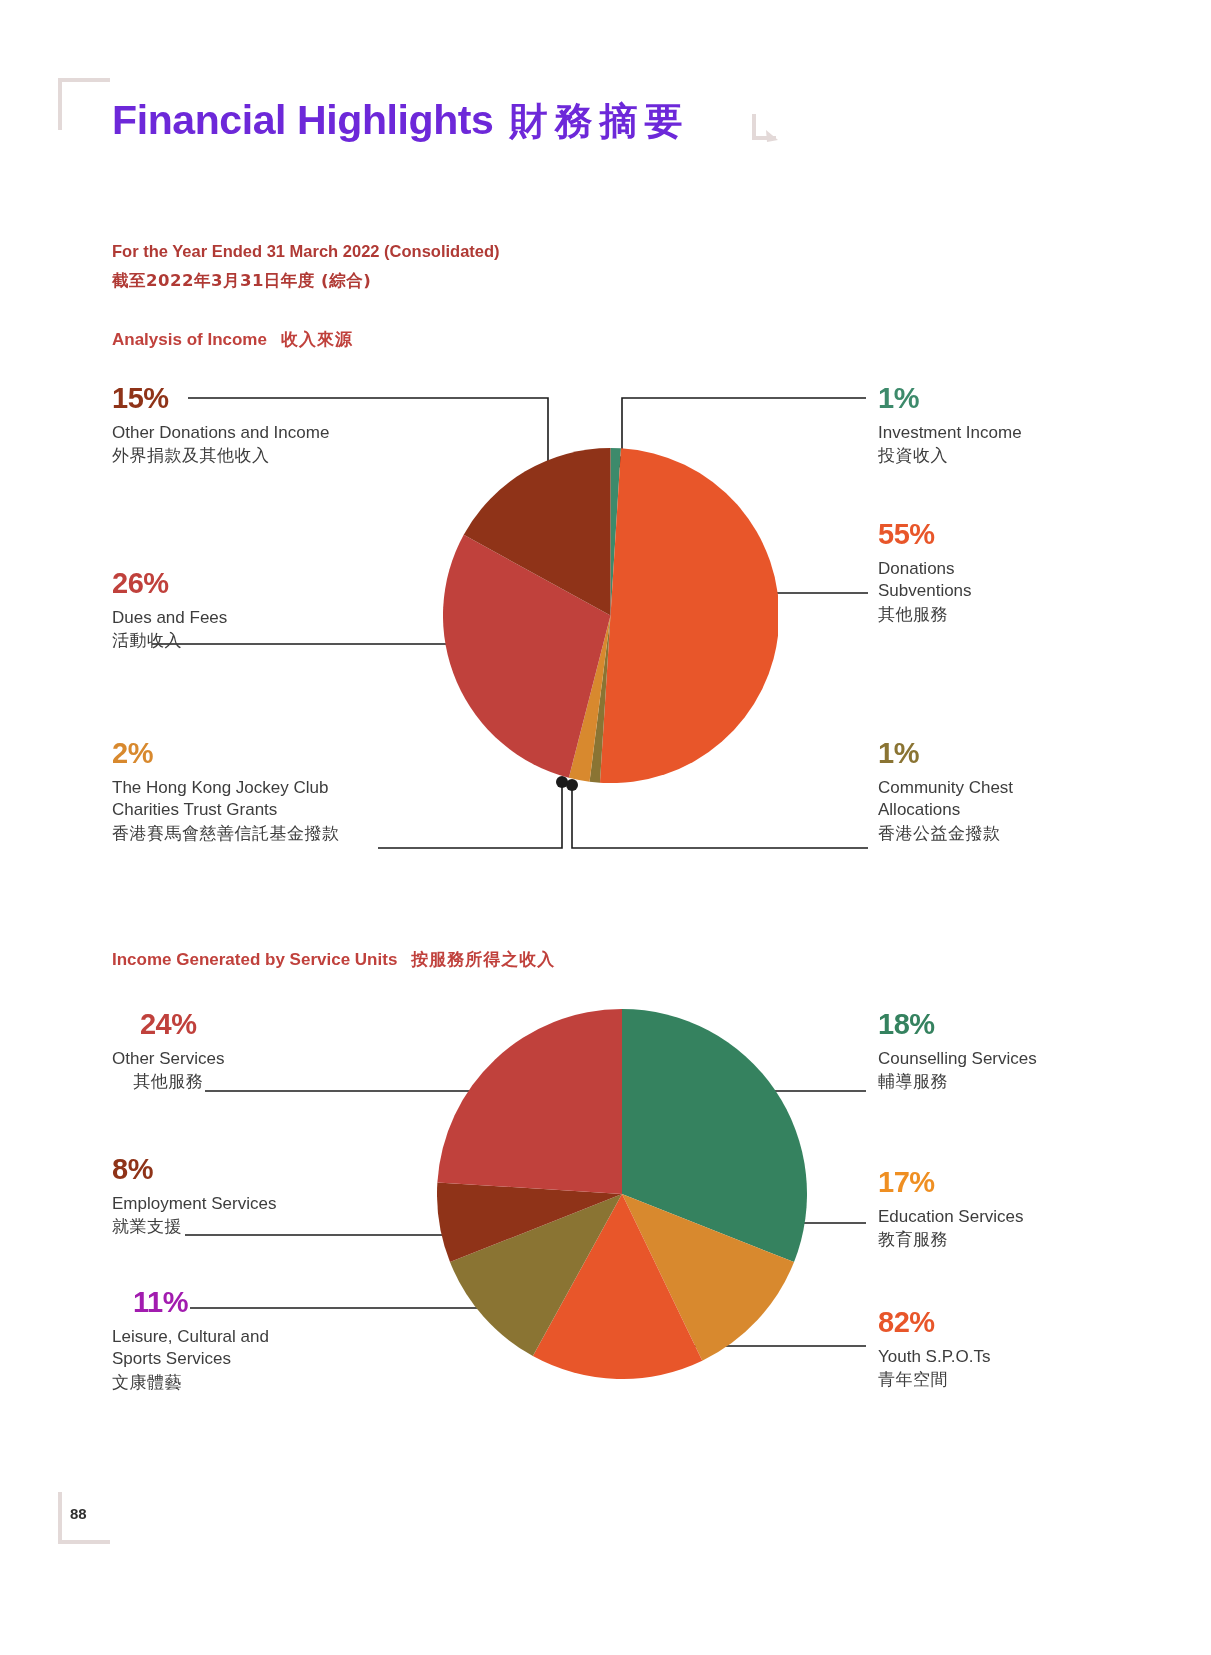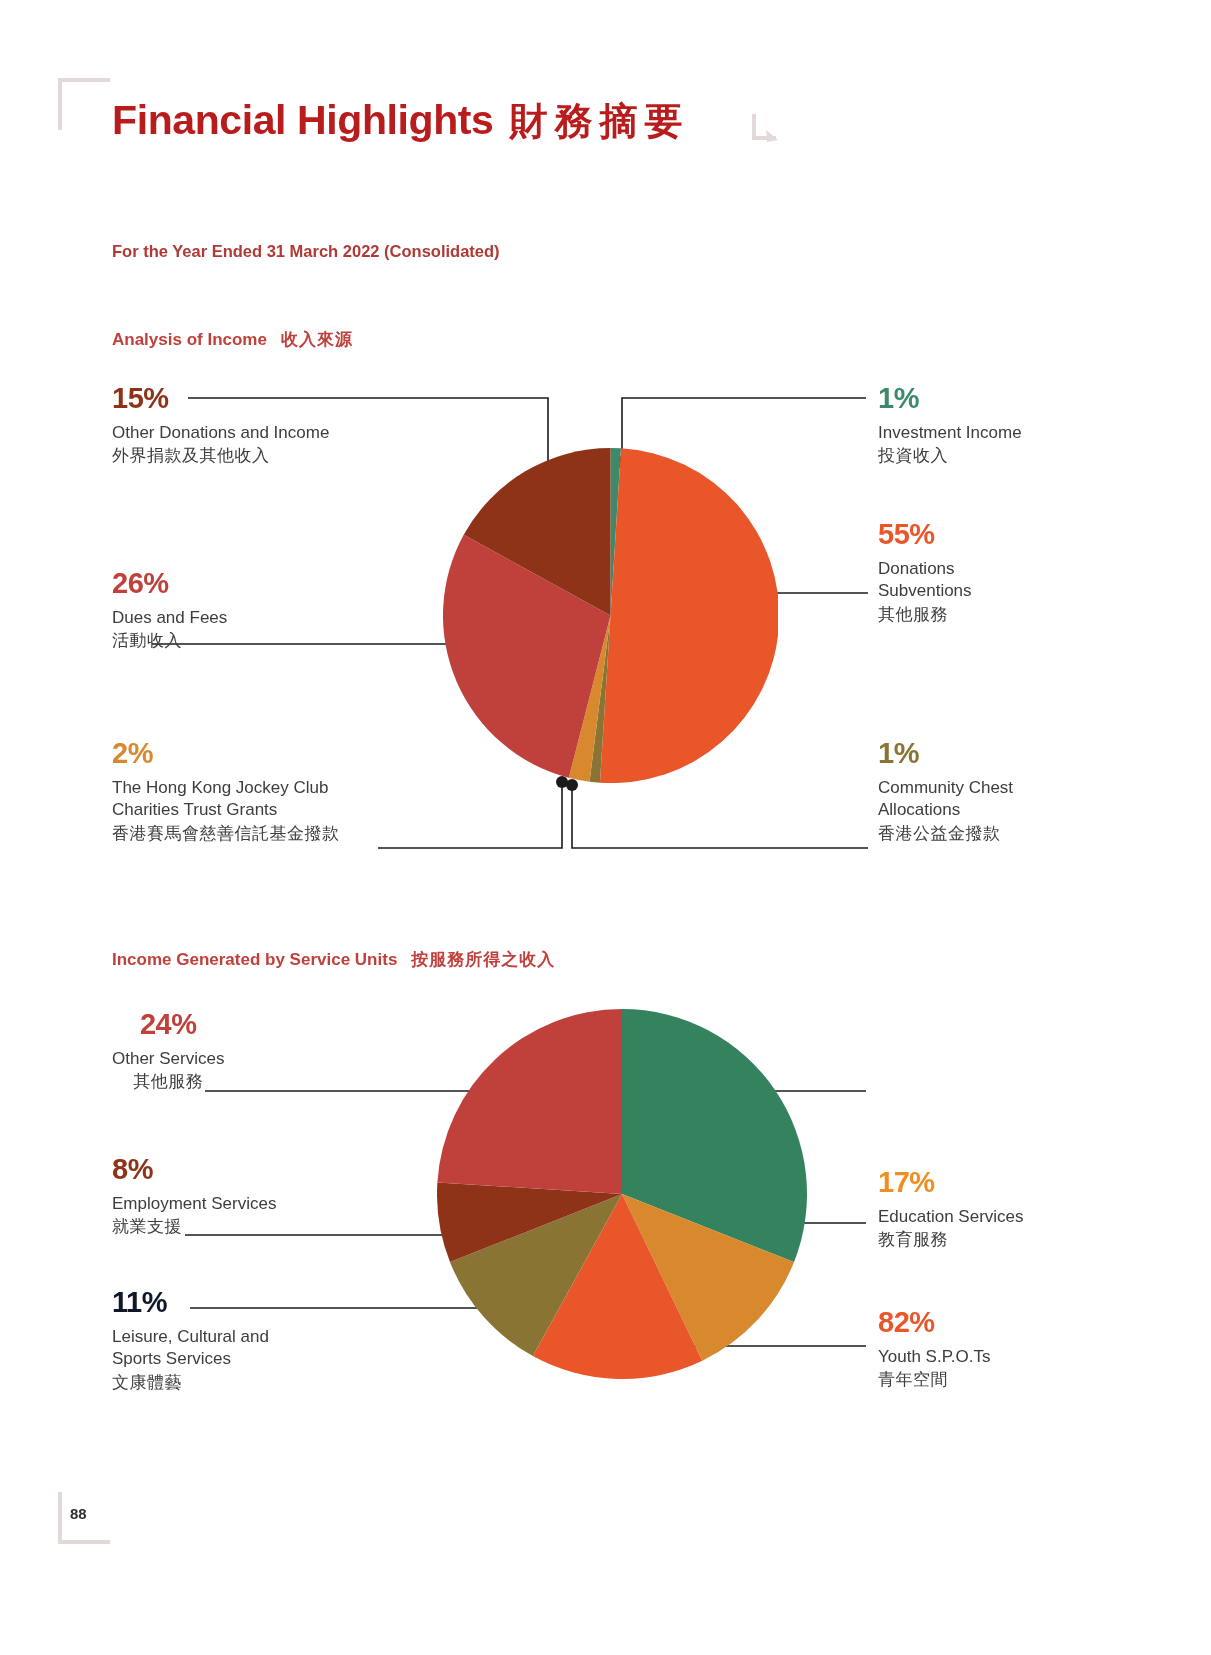--- a/index.html
+++ b/index.html
@@ -33,21 +33,21 @@
     border-width: 0 0 4px 4px;
   }
 
   
   #page-title {
     position: absolute;
     left: 112px; top: 96px;
     font-size: 41px;
     font-weight: bold;
     letter-spacing: -0.4px;
-    color: #b91c1c;
+    color: #6d28d9;
     white-space: nowrap;
   }
   #page-title .en { font-family: "Liberation Sans", sans-serif; }
   #page-title .zh {
     font-family: "DejaVu Sans", sans-serif;
     letter-spacing: 7px;
     margin-left: 16px;
     font-size: 38px;
   }
   #title-arrow-icon {
@@ -148,20 +148,21 @@
   <span class="en">Financial Highlights</span><span class="zh">財務摘要</span>
 </div>
 
 <svg id="title-arrow-icon" viewBox="0 0 34 36">
   <path d="M6 4 L6 28 L28 28" fill="none" stroke="currentColor" stroke-width="4"></path>
   <path d="M18 20 L30 30 L19 32 Z" fill="currentColor"></path>
 </svg>
 
 <div id="subtitle-block">
   <div class="en">For the Year Ended 31 March 2022 (Consolidated)</div>
+  <div class="zh">截至2022年3月31日年度 (綜合)</div>
 </div>
 
 <div class="section-heading" id="heading-analysis-of-income">
   <span class="en">Analysis of Income</span><span class="zh">收入來源</span>
 </div>
 
 <div class="chart-block" id="chart-analysis-of-income">
 
   <svg class="leader-svg" width="1211" height="510">
     <g stroke="#1b1b1b" stroke-width="1.6" fill="none">
@@ -285,26 +286,31 @@
     <span class="zh">其他服務</span>
   </div>
 
   <div class="callout left" style="left:112px; top:155px;">
     <span class="pct" style="color:#8f3318;">8%</span>
     <span class="en">Employment Services</span>
     <span class="zh">就業支援</span>
   </div>
 
   <div class="callout left" style="left:112px; top:288px;">
-    <span class="pct" style="color:#0f172a;">11%</span>
+    <span class="pct" style="color:#a21caf;margin-left:21px;">11%</span>
     <span class="en">Leisure, Cultural and
 Sports Services</span>
     <span class="zh">文康體藝</span>
   </div>
 
+  <div class="callout right" style="left:878px; top:10px;">
+    <span class="pct" style="color:#35825f;">18%</span>
+    <span class="en">Counselling Services</span>
+    <span class="zh">輔導服務</span>
+  </div>
 
   <div class="callout right" style="left:878px; top:168px;">
     <span class="pct" style="color:#ef8f22;">17%</span>
     <span class="en">Education Services</span>
     <span class="zh">教育服務</span>
   </div>
 
   <div class="callout right" style="left:878px; top:308px;">
     <span class="pct" style="color:#e8562a;">82%</span>
     <span class="en">Youth S.P.O.Ts</span>

